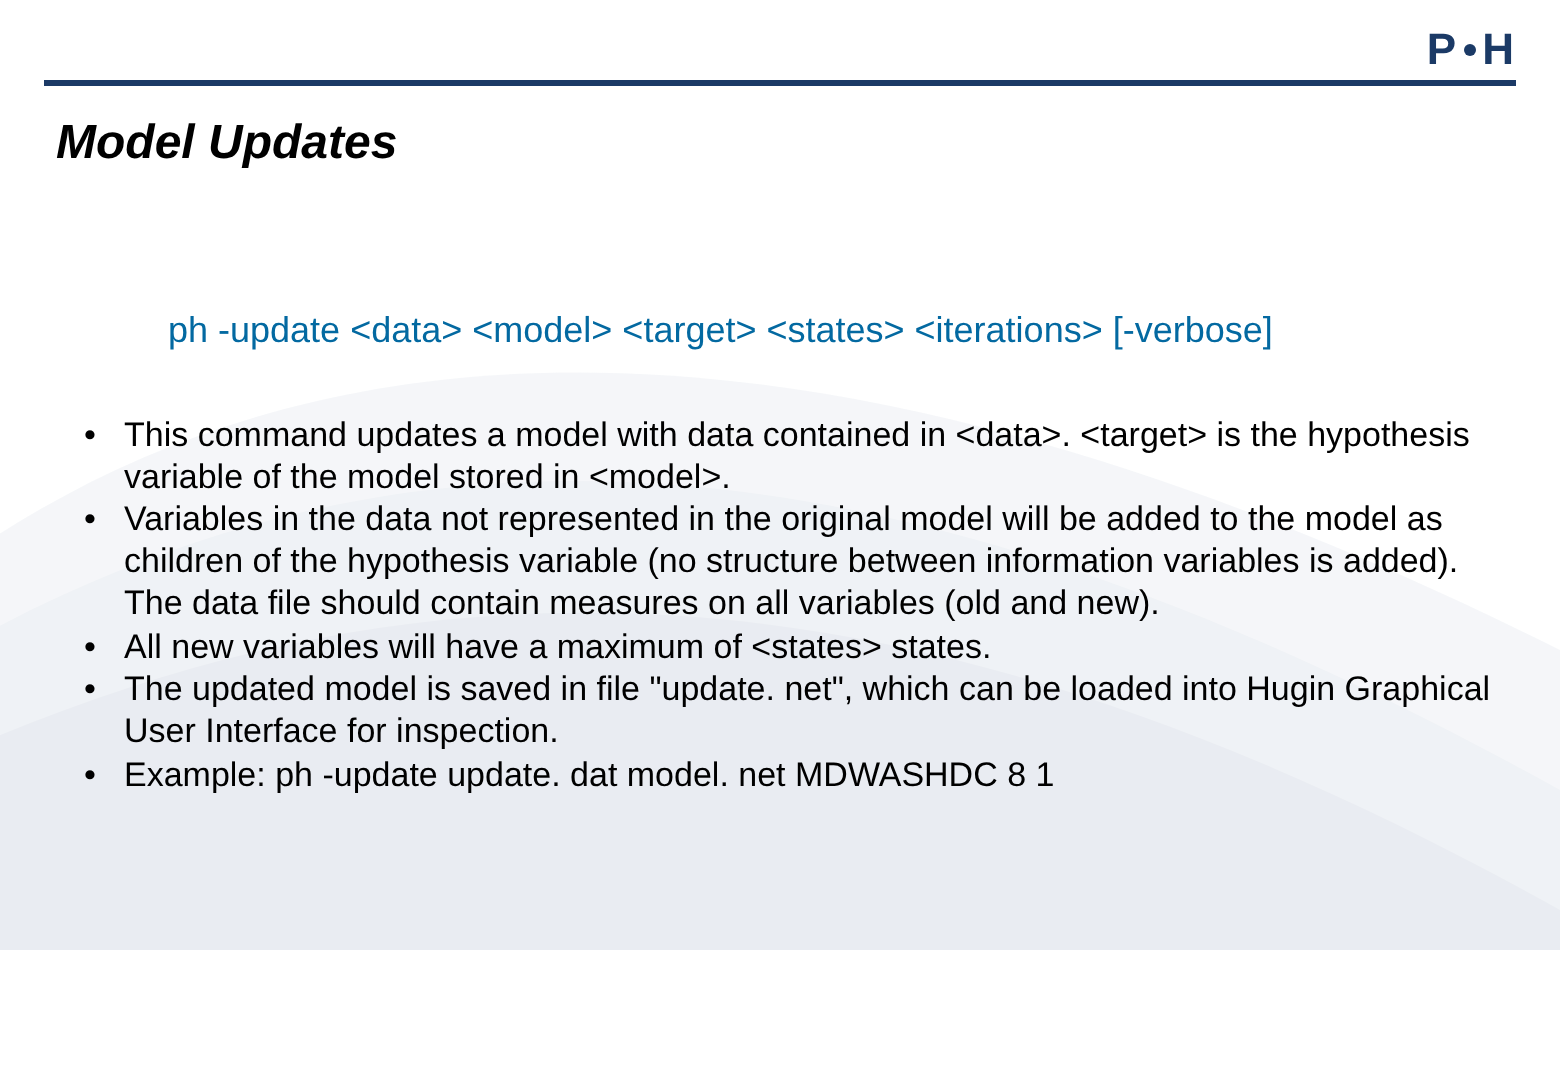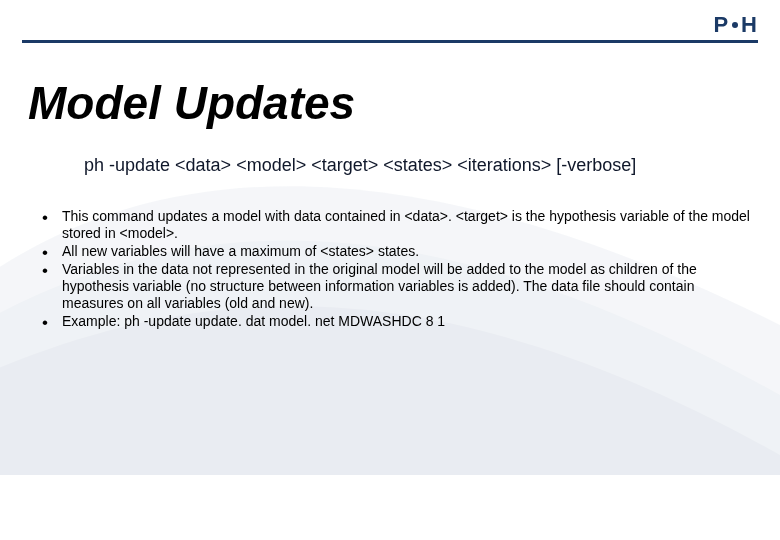--- a/index.html
+++ b/index.html
@@ -56,41 +56,40 @@
     top: 40px;
     left: 22px;
     right: 22px;
     height: 3px;
     background: #1b3a66;
   }
   .title {
     position: absolute;
     top: 58px;
     left: 28px;
-    font-size: 46px;
+    font-size: 24px;
     font-weight: bold;
     font-style: italic;
     color: #000;
     letter-spacing: 0px;
-    margin-top: 18px;
   }
   .command {
     position: absolute;
     top: 155px;
     left: 84px;
     right: 40px;
     font-size: 18px;
-    color: #0f172a;
+    color: #0369a1;
   }
   .bullets {
     position: absolute;
     top: 208px;
     left: 38px;
     right: 30px;
-    font-size: 14px;
+    font-size: 17px;
     line-height: 1.22;
   }
   .bullets ul {
     list-style: none;
     margin: 0;
     padding: 0;
   }
   .bullets li {
     position: relative;
     padding-left: 24px;
@@ -124,20 +123,21 @@
 
     <div class="hr-top"></div>
 
     <div class="title">Model Updates</div>
 
     <div class="command">ph -update &lt;data&gt; &lt;model&gt; &lt;target&gt; &lt;states&gt; &lt;iterations&gt; [-verbose]</div>
 
     <div class="bullets">
       <ul>
         <li><span>This command updates a model with data contained in &lt;data&gt;. &lt;target&gt; is the hypothesis variable of the model stored in &lt;model&gt;.</span></li>
+        <li><span>Variables in the data not represented in the original model will be added to the model as children of the hypothesis variable (no structure between information variables is added). The data file should contain measures on all variables (old and new).</span></li>
         <li><span>All new variables will have a maximum of &lt;states&gt; states.</span></li>
-        <li><span>Variables in the data not represented in the original model will be added to the model as children of the hypothesis variable (no structure between information variables is added). The data file should contain measures on all variables (old and new).</span></li>
+        <li><span>The updated model is saved in file "update. net", which can be loaded into Hugin Graphical User Interface for inspection.</span></li>
         <li><span>Example: ph -update update. dat model. net MDWASHDC 8 1</span></li>
       </ul>
     </div>
 
   </div>
 </div>
 
 </body></html>

